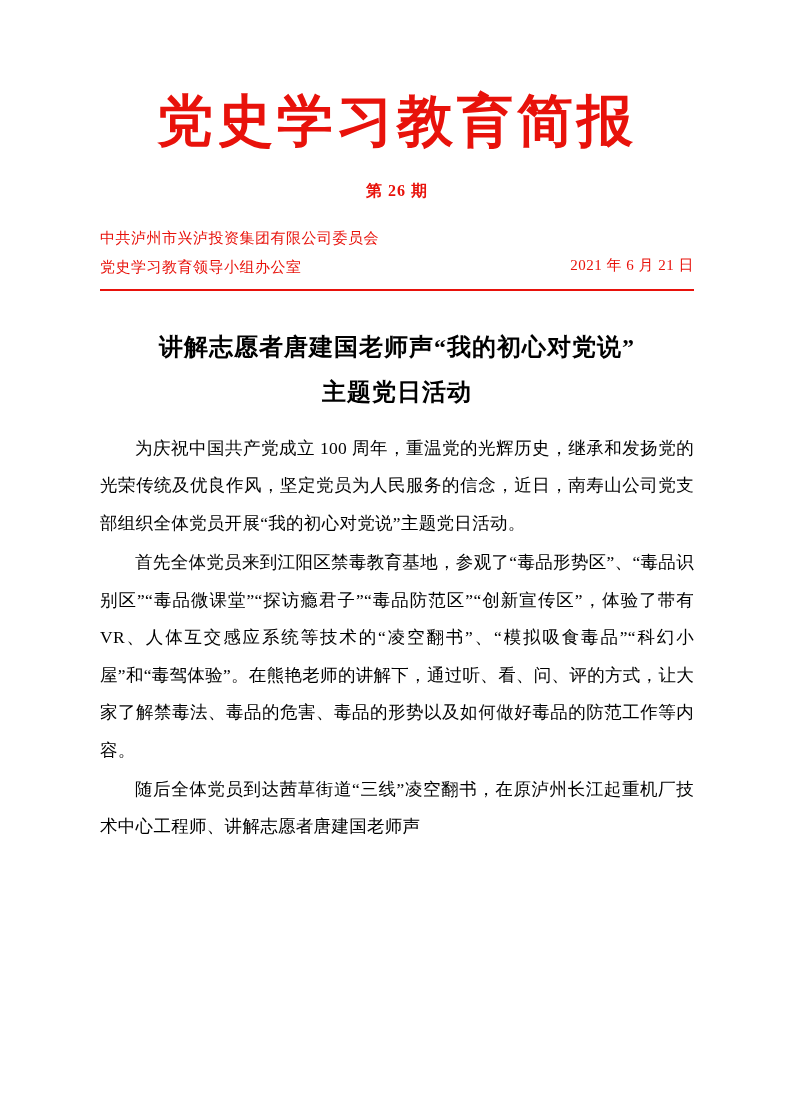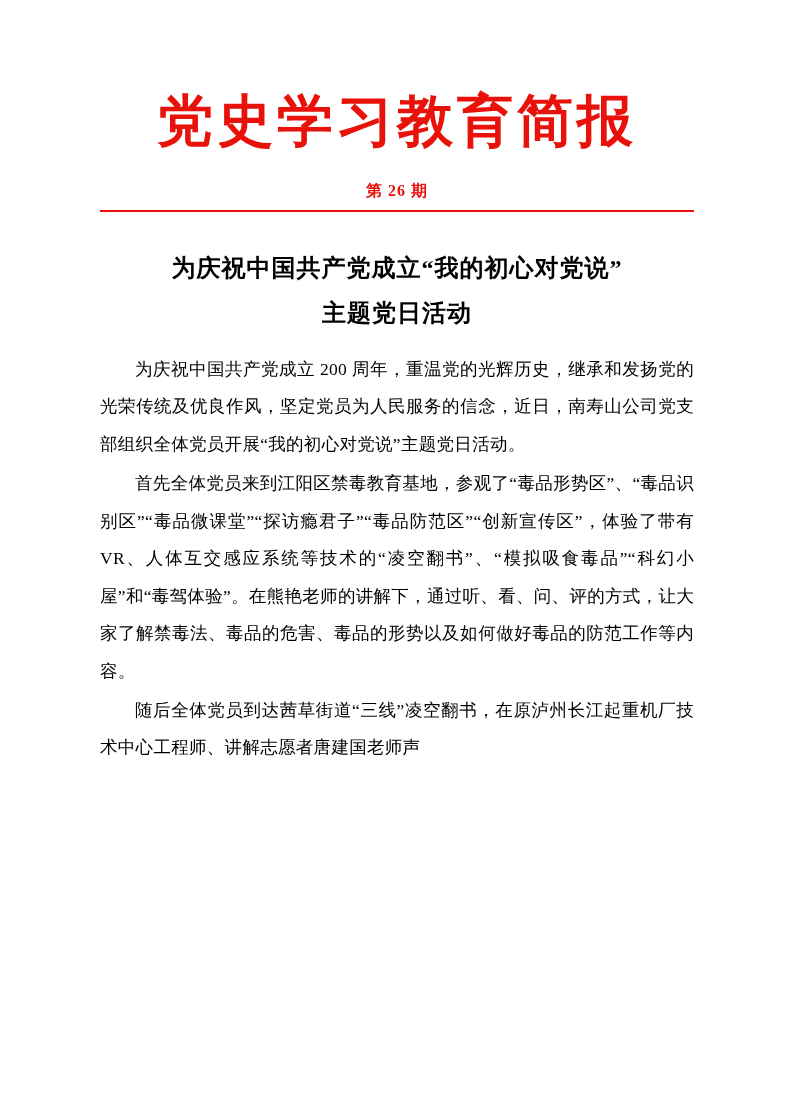--- a/index.html
+++ b/index.html
@@ -100,30 +100,37 @@
 </head>
 <body>
 
 <div class="page">
 
   <div class="masthead">
     <div class="masthead-title">党史学习教育简报</div>
 
     <div class="issue-no">第 26 期</div>
 
+    <div class="meta-row">
+      <div class="issuer">
+        <div>中共泸州市兴泸投资集团有限公司委员会</div>
+        <div>党史学习教育领导小组办公室</div>
+      </div>
+      <div class="issue-date">2021 年 6 月 21 日</div>
+    </div>
 
     <div class="red-rule"></div>
   </div>
 
   <div class="article">
     <h1 class="article-title">
-      <span>为庆祝中国共产党成立“我的初心对党说”</span>
+      <span>讲解志愿者唐建国老师声“我的初心对党说”</span>
       <span class="line2">主题党日活动</span>
     </h1>
 
     <div class="body-text">
-      <p>为庆祝中国共产党成立 200 周年，重温党的光辉历史，继承和发扬党的光荣传统及优良作风，坚定党员为人民服务的信念，近日，南寿山公司党支部组织全体党员开展“我的初心对党说”主题党日活动。</p>
+      <p>为庆祝中国共产党成立 100 周年，重温党的光辉历史，继承和发扬党的光荣传统及优良作风，坚定党员为人民服务的信念，近日，南寿山公司党支部组织全体党员开展“我的初心对党说”主题党日活动。</p>
       <p>首先全体党员来到江阳区禁毒教育基地，参观了“毒品形势区”、“毒品识别区”“毒品微课堂”“探访瘾君子”“毒品防范区”“创新宣传区”，体验了带有 VR、人体互交感应系统等技术的“凌空翻书”、“模拟吸食毒品”“科幻小屋”和“毒驾体验”。在熊艳老师的讲解下，通过听、看、问、评的方式，让大家了解禁毒法、毒品的危害、毒品的形势以及如何做好毒品的防范工作等内容。</p>
       <p>随后全体党员到达茜草街道“三线”凌空翻书，在原泸州长江起重机厂技术中心工程师、讲解志愿者唐建国老师声</p>
     </div>
   </div>
 
 </div>
 
 </body></html>

